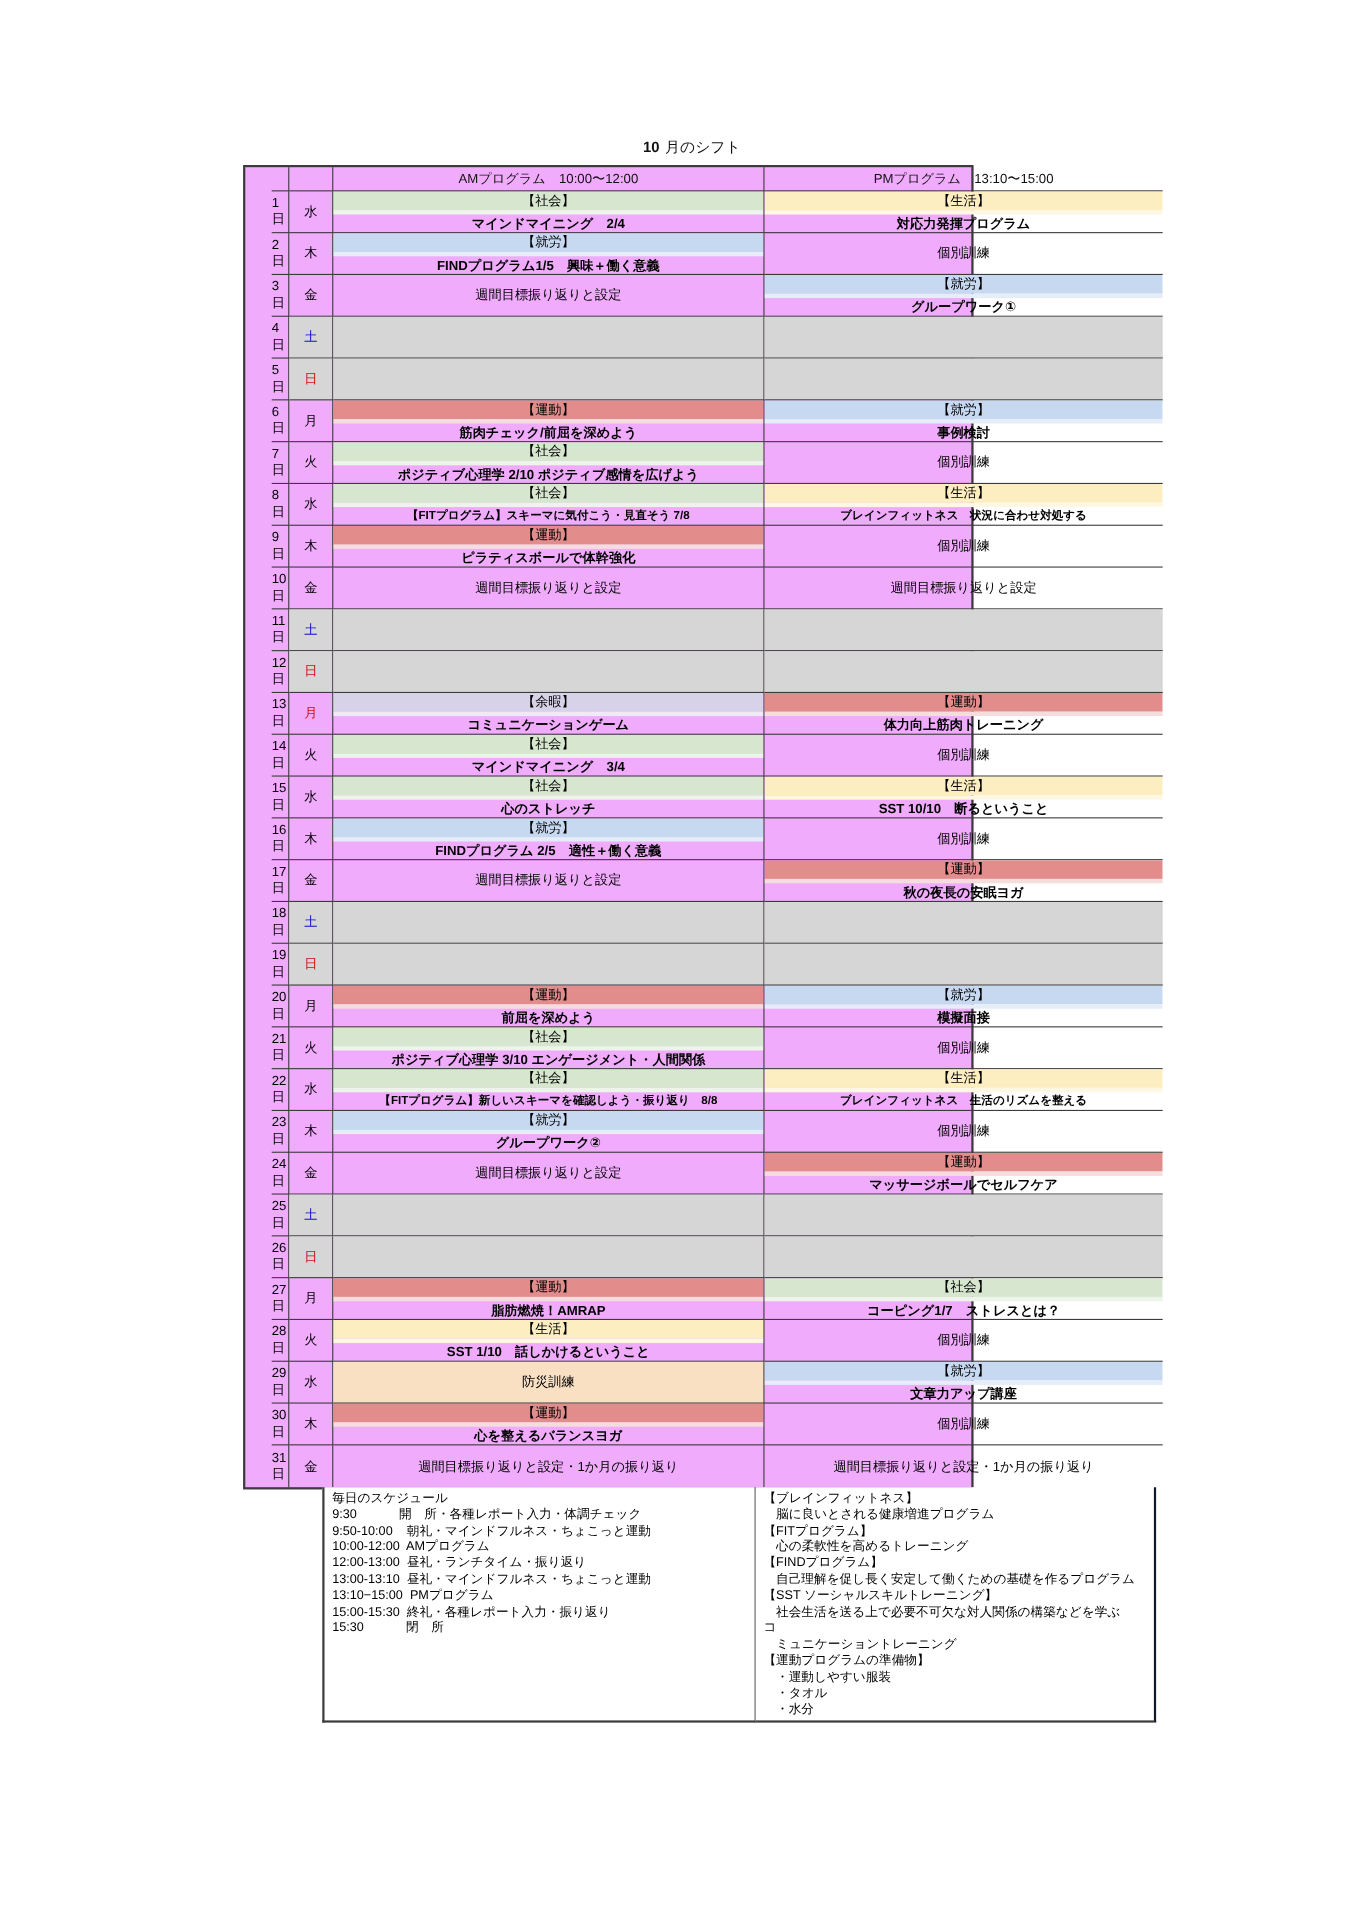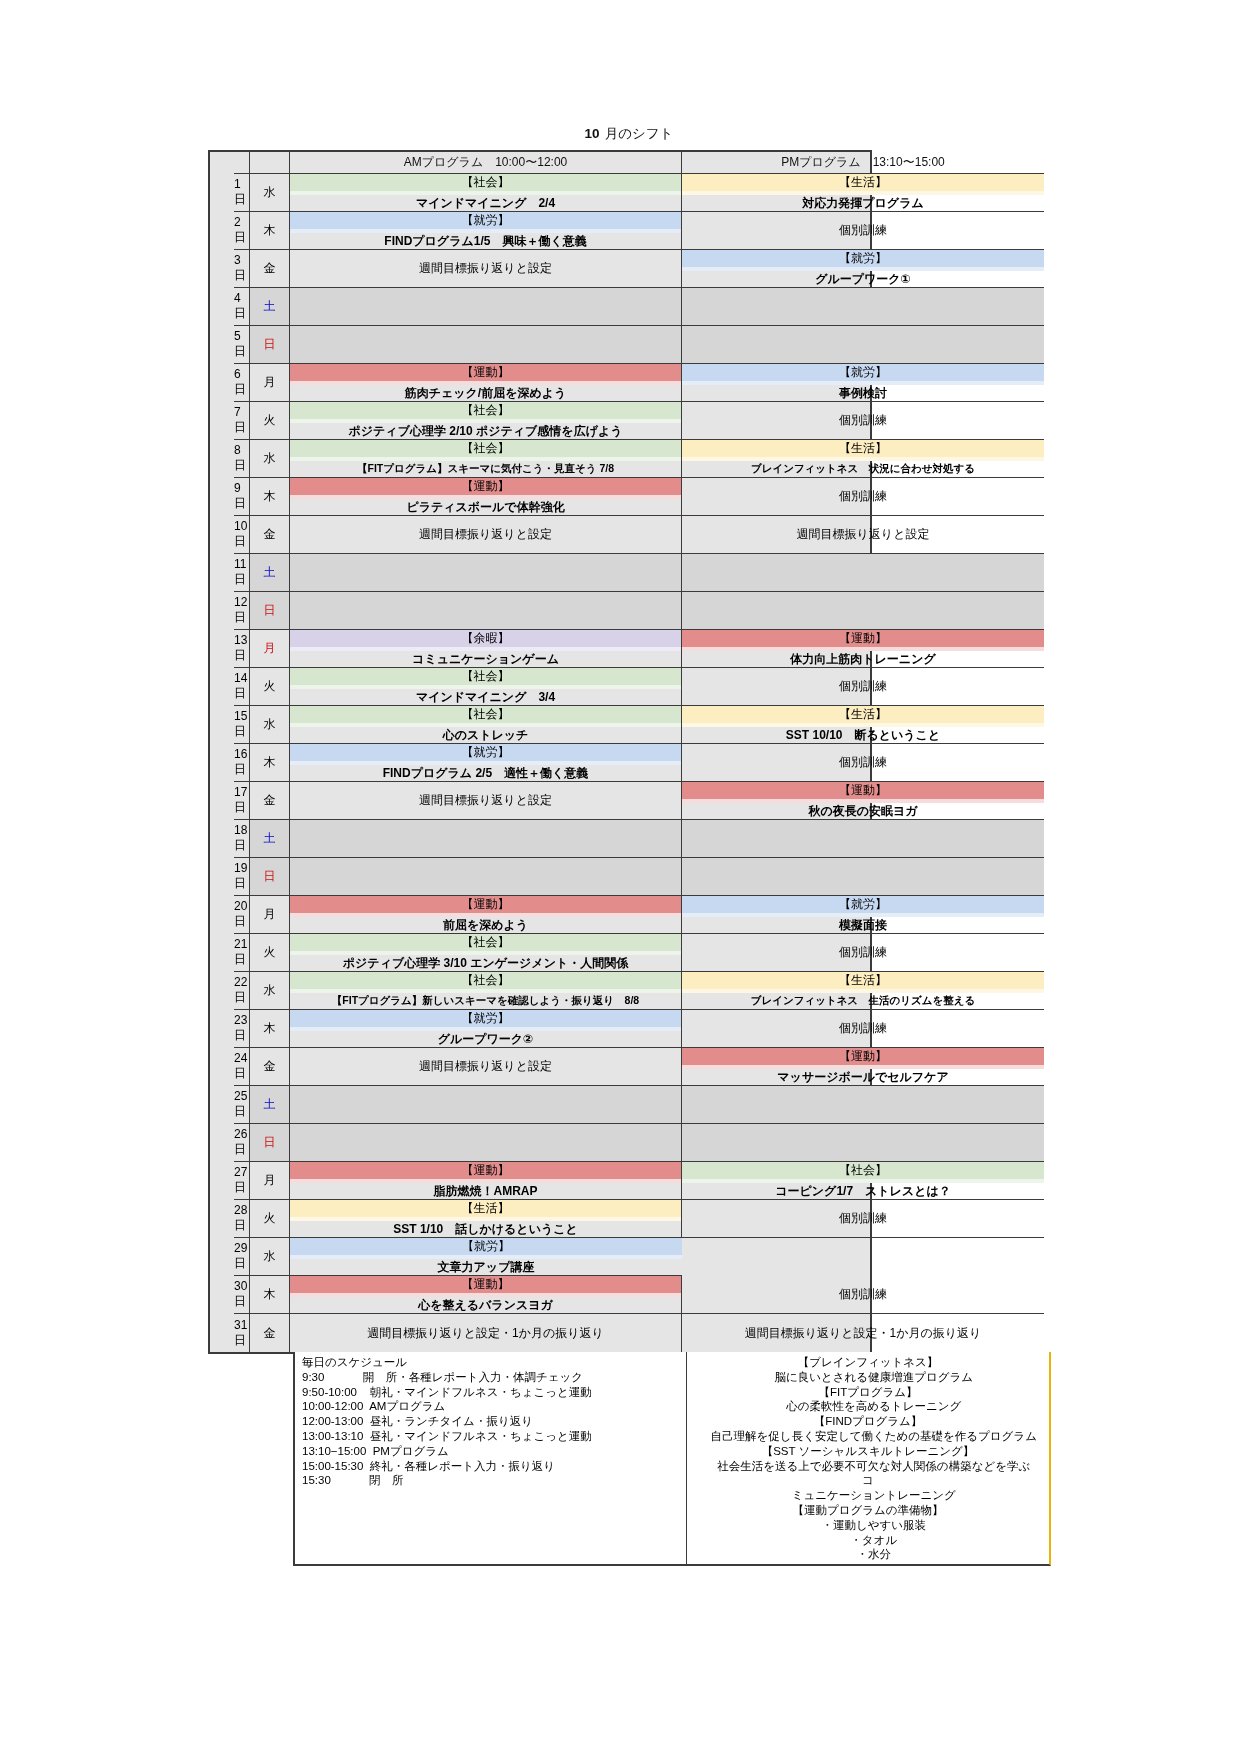--- a/index.html
+++ b/index.html
@@ -10,22 +10,22 @@
     -webkit-font-smoothing:antialiased;
   }
   .sheet{position:absolute;inset:0;}
   .title{
     position:absolute;left:210px;top:125px;width:838px;
     text-align:center;font-size:13.5px;color:#111;
   }
   .title-num{font-weight:bold;margin-right:5px;}
 
   .table{
-    position:absolute;left:208px;top:150px;width:664px;
-    border:2px solid #3b3b3b;box-sizing:border-box;background:#e5e5e5;
+    position:absolute;left:221px;top:150px;width:664px;
+    border:2px solid #3b3b3b;box-sizing:border-box;background:#f0abfc;
   }
   .row,.hrow{display:grid;grid-template-columns:40px 40px 392px 362px;}
   .hrow{height:22px;}
   .row{height:38px;}
   .cell{
     border-right:1.5px solid #3b3b3b;border-bottom:1.5px solid #3b3b3b;
     box-sizing:border-box;overflow:hidden;font-size:12px;
   }
   .cell.last{border-right:none;}
   #rows > .row:last-child .cell{border-bottom:none;}
@@ -47,21 +47,21 @@
     box-sizing:border-box;background:#fff;
     border-bottom:2px solid #3b3b3b;
     padding:3px 7px 6px 7px;
     font-size:11.5px;line-height:14.8px;color:#000;
   }
   .note-box.left{
     width:394px;border-left:2px solid #3b3b3b;border-right:1.5px solid #3b3b3b;
     height:214px;
   }
   .note-box.right{
-    width:364px;border-right:2px solid #eab308;height:214px;text-align:center;
+    width:364px;border-right:2px solid #0f172a;height:214px;
   }
   .note-line{white-space:pre;overflow:hidden;}
 </style>
 </head>
 <body>
 
 <div class="sheet">
 
   <div class="title">
     <span class="title-num">10</span><span>月のシフト</span>
@@ -373,20 +373,23 @@
             <div class="strip" style="background: rgb(253, 247, 227);"></div>
             <div class="ptext">SST 1/10　話しかけるということ</div>
           </div>
           <div class="cell prog c-pm last center">
             <div class="plain-line">個別訓練</div>
           </div>
         </div>
         <div class="row">
           <div class="cell c-date">29日</div>
           <div class="cell c-day" style="color: rgb(0, 0, 0);">水</div>
+          <div class="cell prog c-am center" style="background: rgb(249, 224, 195);">
+            <div class="plain-line">防災訓練</div>
+          </div>
           <div class="cell prog c-pm last">
             <div class="band" style="background: rgb(199, 216, 241);">【就労】</div>
             <div class="strip" style="background: rgb(228, 237, 248);"></div>
             <div class="ptext">文章力アップ講座</div>
           </div>
         </div>
         <div class="row">
           <div class="cell c-date">30日</div>
           <div class="cell c-day" style="color: rgb(0, 0, 0);">木</div>
           <div class="cell prog c-am">

